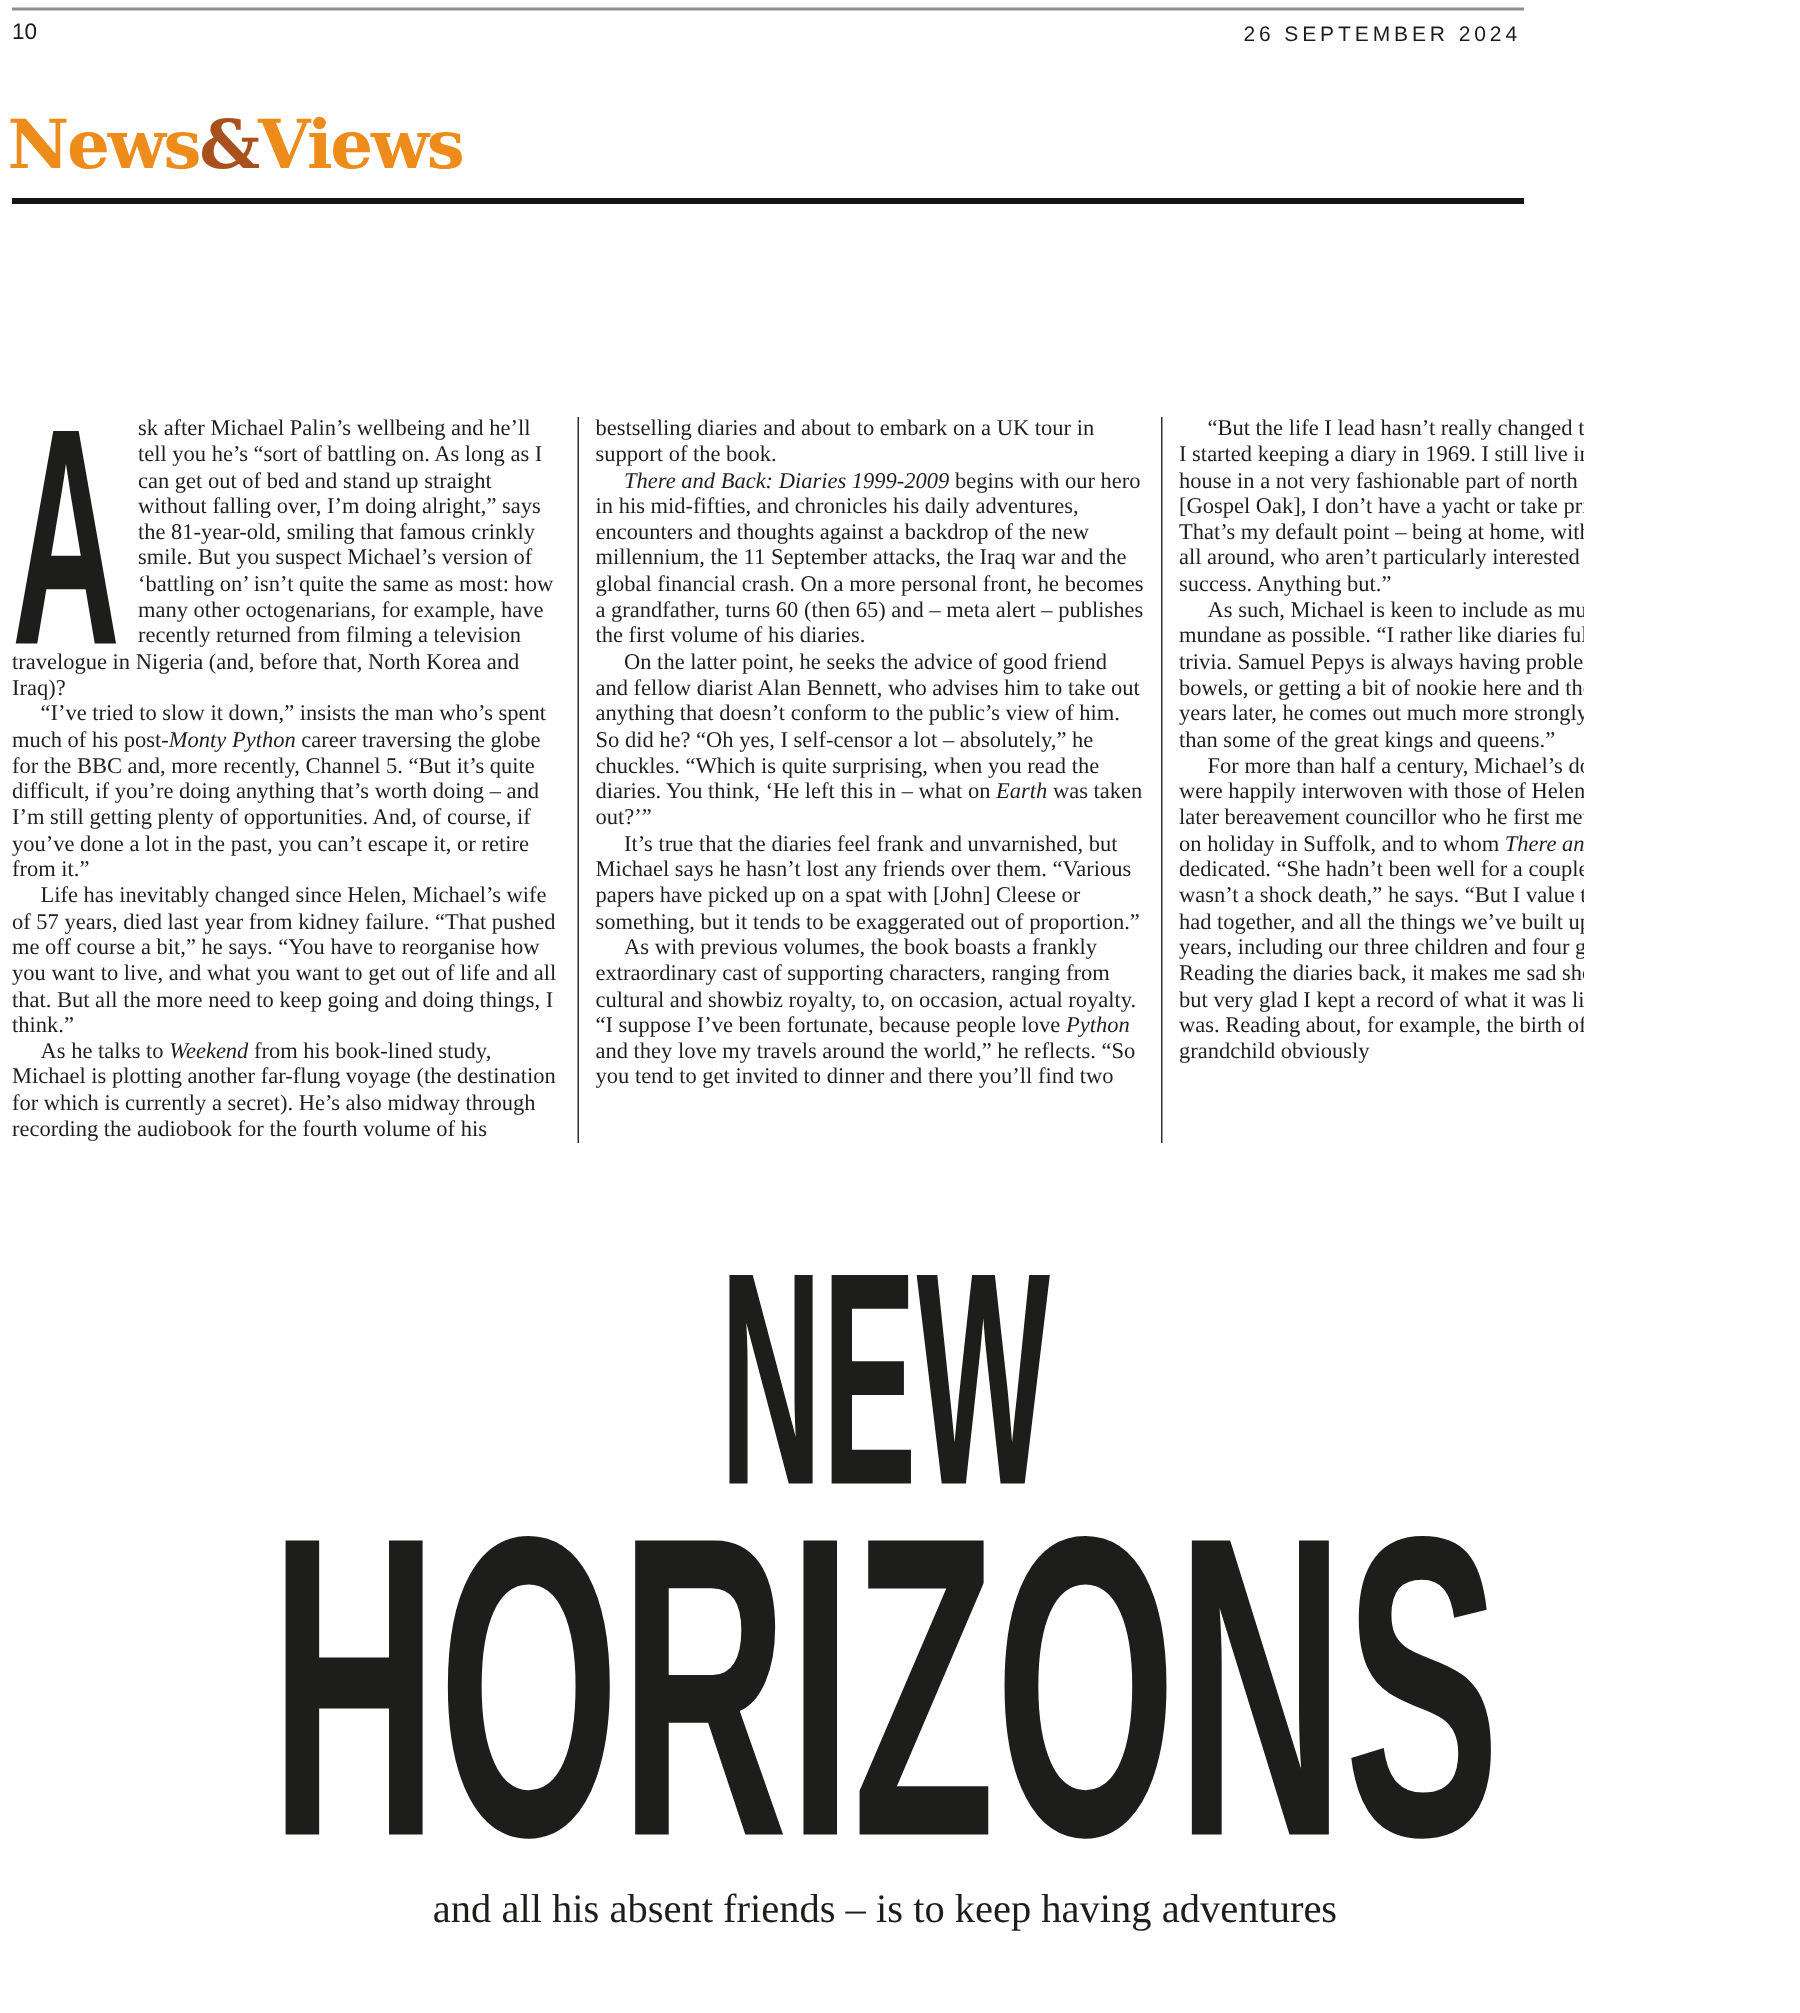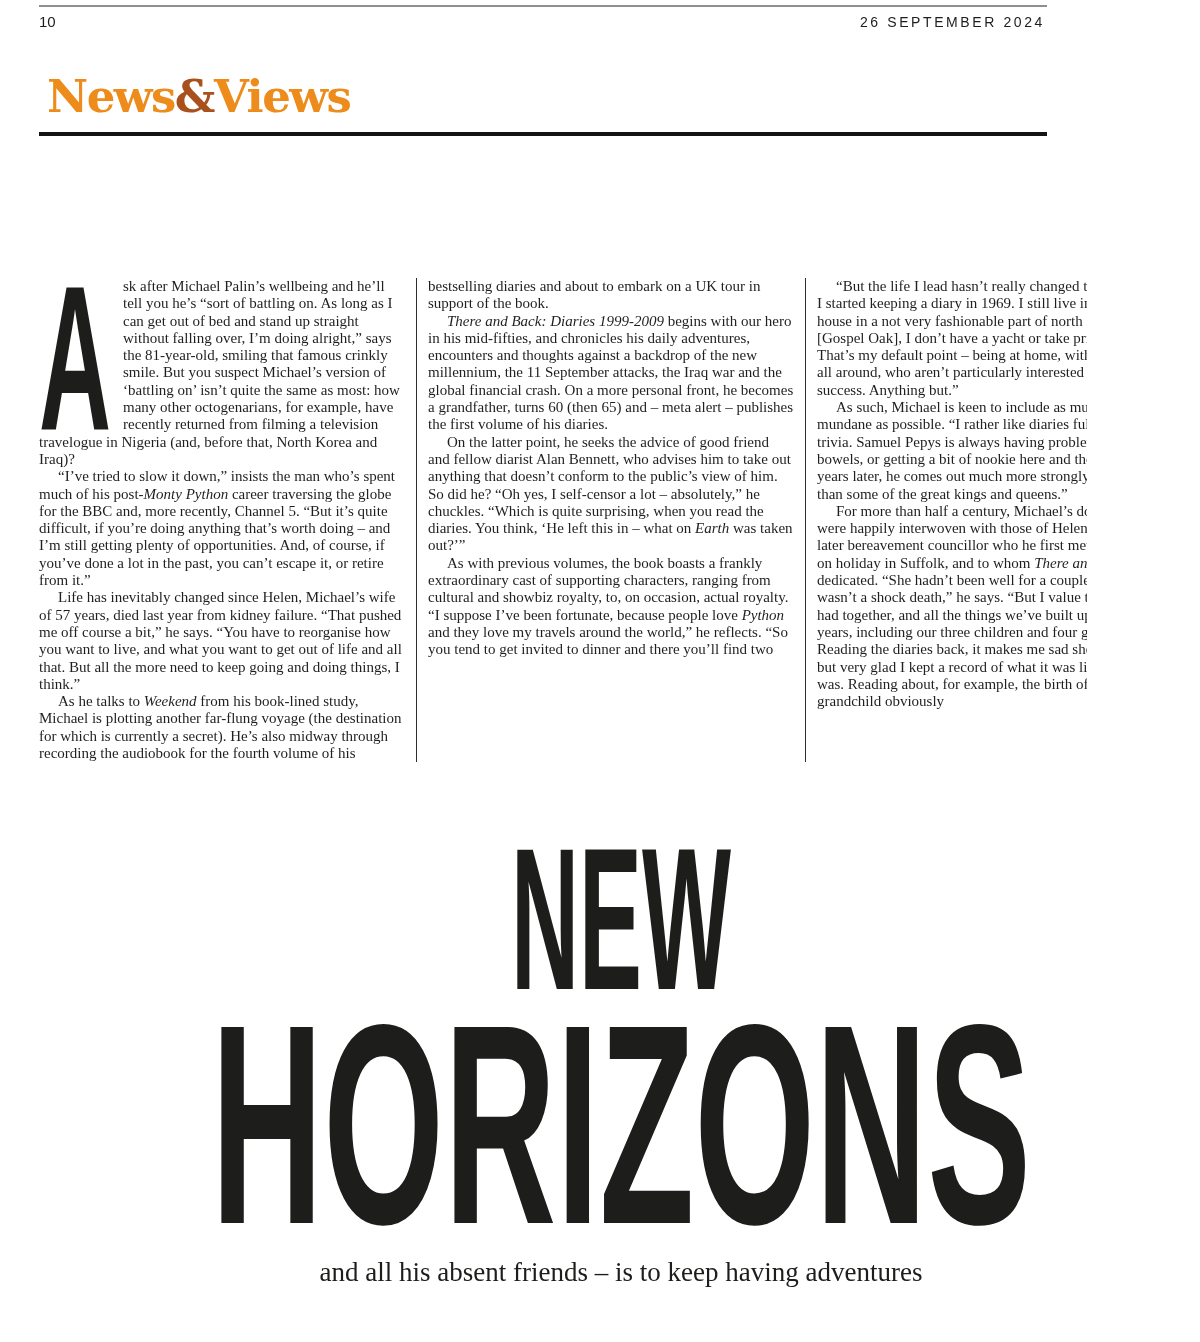--- a/index.html
+++ b/index.html
@@ -4,38 +4,37 @@
 <style>
   * { margin:0; padding:0; box-sizing:border-box; }
   html,body { background:#ffffff; }
   .page {
     position:relative;
     width:1056px; height:1342px;
     background:#ffffff;
     overflow:hidden;
     font-family:"Liberation Serif", serif;
     color:#1d1d1b;
-    margin-left:31px;
   }
   .top-rule {
     position:absolute; left:8px; right:40px; top:5px;
     height:2px; background:#8f8f8f;
   }
   .folio {
     position:absolute; left:8px; top:13px;
     font-family:"Liberation Sans", sans-serif;
     font-size:15px; color:#1d1d1b;
   }
   .issue-date {
     position:absolute; right:42px; top:14px;
     font-family:"Liberation Sans", sans-serif;
     font-size:14px; letter-spacing:2.6px; color:#1d1d1b;
   }
   .section-title {
-    position:absolute; left:16px; top:74px;
+    position:absolute; left:5px; top:74px;
     font-family:"DejaVu Serif", serif;
     font-weight:bold; font-size:45px; line-height:1;
     letter-spacing:-1.5px;
     color:#ED8C1B;
     white-space:nowrap;
   }
   .section-title .amp { color:#A9511D; }
   .thick-rule {
     position:absolute; left:8px; right:40px; top:132px;
     height:4px; background:#141414;
@@ -104,20 +103,21 @@
         </div>
     </div>
 
     <div class="col-divider"></div>
 
     <div class="col">
       <div class="paras">
           <p class=""><span>bestselling diaries and about to embark on a UK tour in support of the book.</span></p>
           <p class="indent"><i>There and Back: Diaries 1999-2009</i><span> begins with our hero in his mid-fifties, and chronicles his daily adventures, encounters and thoughts against a backdrop of the new millennium, the 11 September attacks, the Iraq war and the global financial crash. On a more personal front, he becomes a grandfather, turns 60 (then 65) and – meta alert – publishes the first volume of his diaries.</span></p>
           <p class="indent"><span>On the latter point, he seeks the advice of good friend and fellow diarist Alan Bennett, who advises him to take out anything that doesn’t conform to the public’s view of him. So did he? “Oh yes, I self-censor a lot – absolutely,” he chuckles. “Which is quite surprising, when you read the diaries. You think, ‘He left this in – what on </span><i>Earth</i><span> was taken out?’”</span></p>
+          <p class="indent"><span>It’s true that the diaries feel frank and unvarnished, but Michael says he hasn’t lost any friends over them. “Various papers have picked up on a spat with [John] Cleese or something, but it tends to be exaggerated out of proportion.”</span></p>
           <p class="indent"><span>As with previous volumes, the book boasts a frankly extraordinary cast of supporting characters, ranging from cultural and showbiz royalty, to, on occasion, actual royalty. “I suppose I’ve been fortunate, because people love </span><i>Python</i><span> and they love my travels around the world,” he reflects. “So you tend to get invited to dinner and there you’ll find two</span></p>
         </div>
     </div>
 
     <div class="col-divider"></div>
 
     <div class="col">
       <div class="paras">
           <p class="indent"><span>“But the life I lead hasn’t really changed that much since I started keeping a diary in 1969. I still live in the same house in a not very fashionable part of north London [Gospel Oak], I don’t have a yacht or take private jets. That’s my default point – being at home, with my children all around, who aren’t particularly interested in my great success. Anything but.”</span></p>
           <p class="indent"><span>As such, Michael is keen to include as much of the mundane as possible. “I rather like diaries full of domestic trivia. Samuel Pepys is always having problems with his bowels, or getting a bit of nookie here and there. And 400 years later, he comes out much more strongly from history than some of the great kings and queens.”</span></p>

